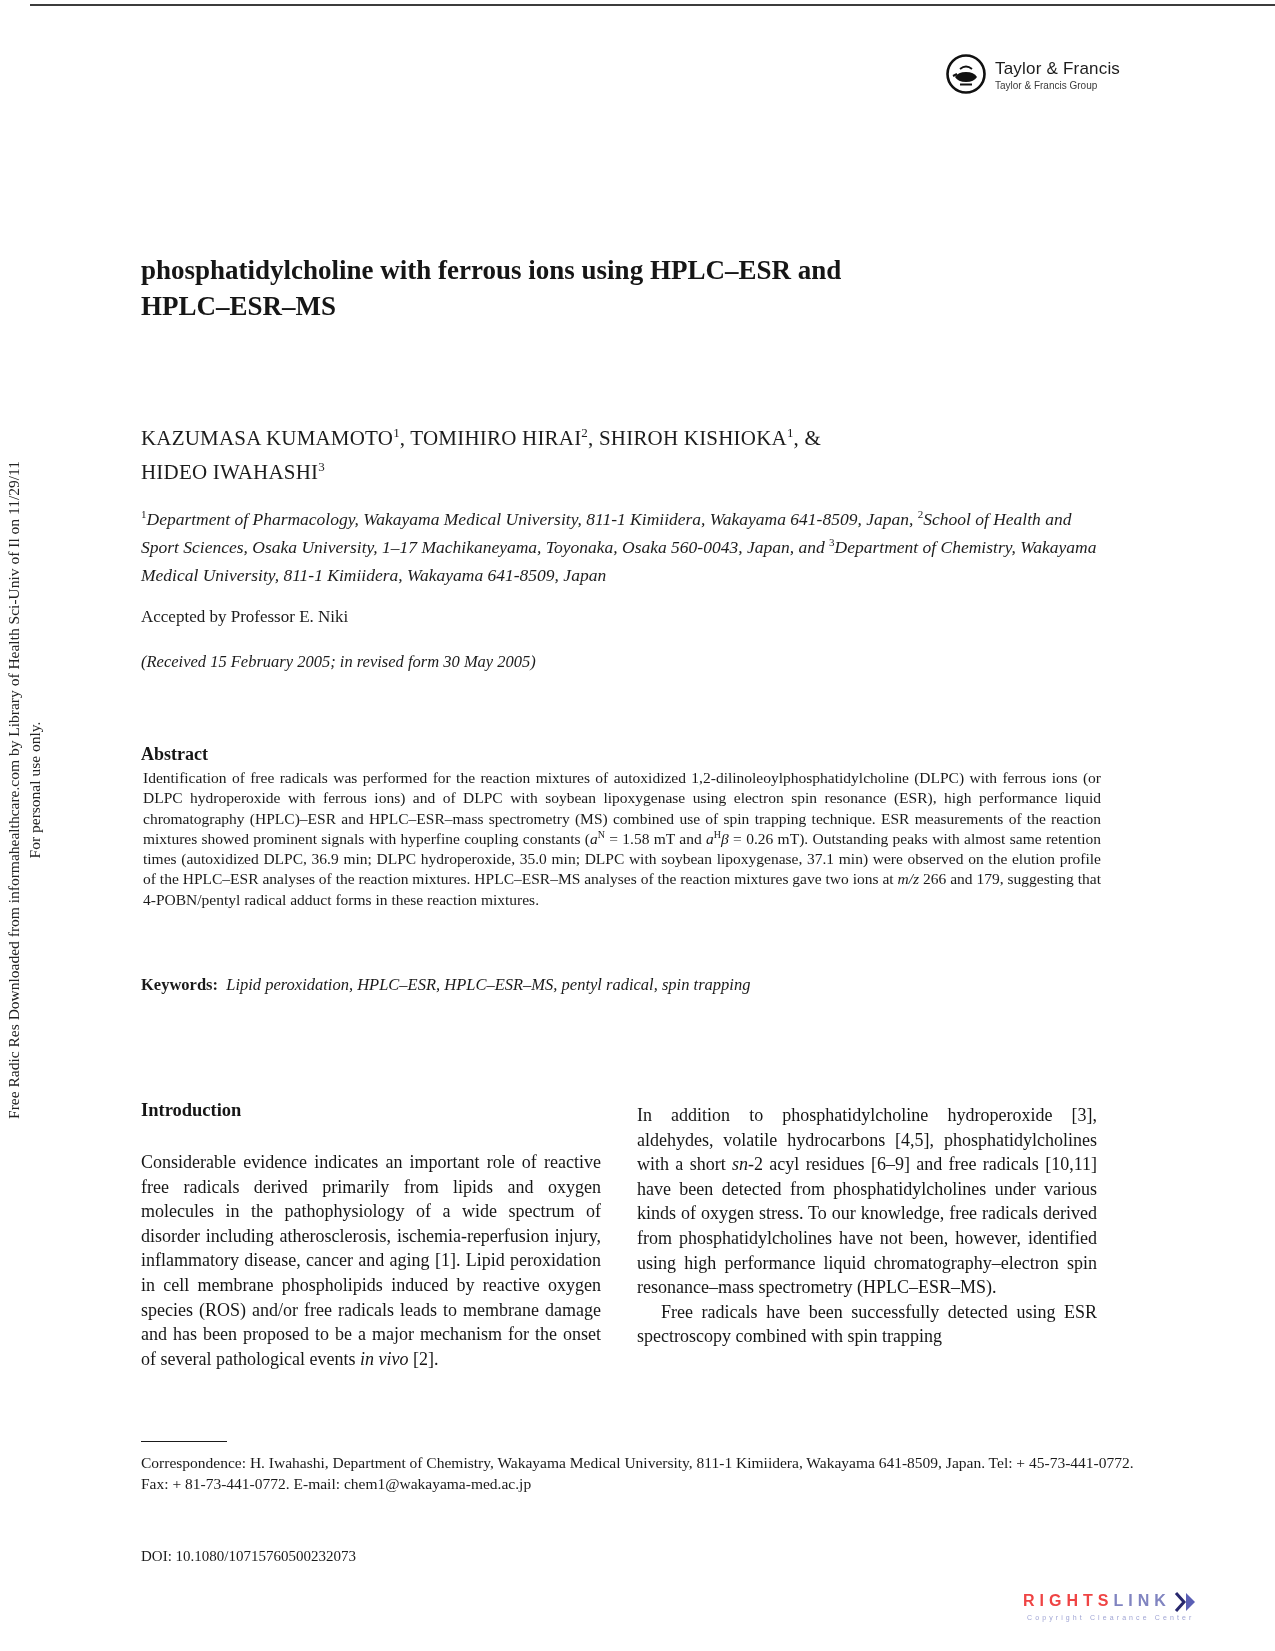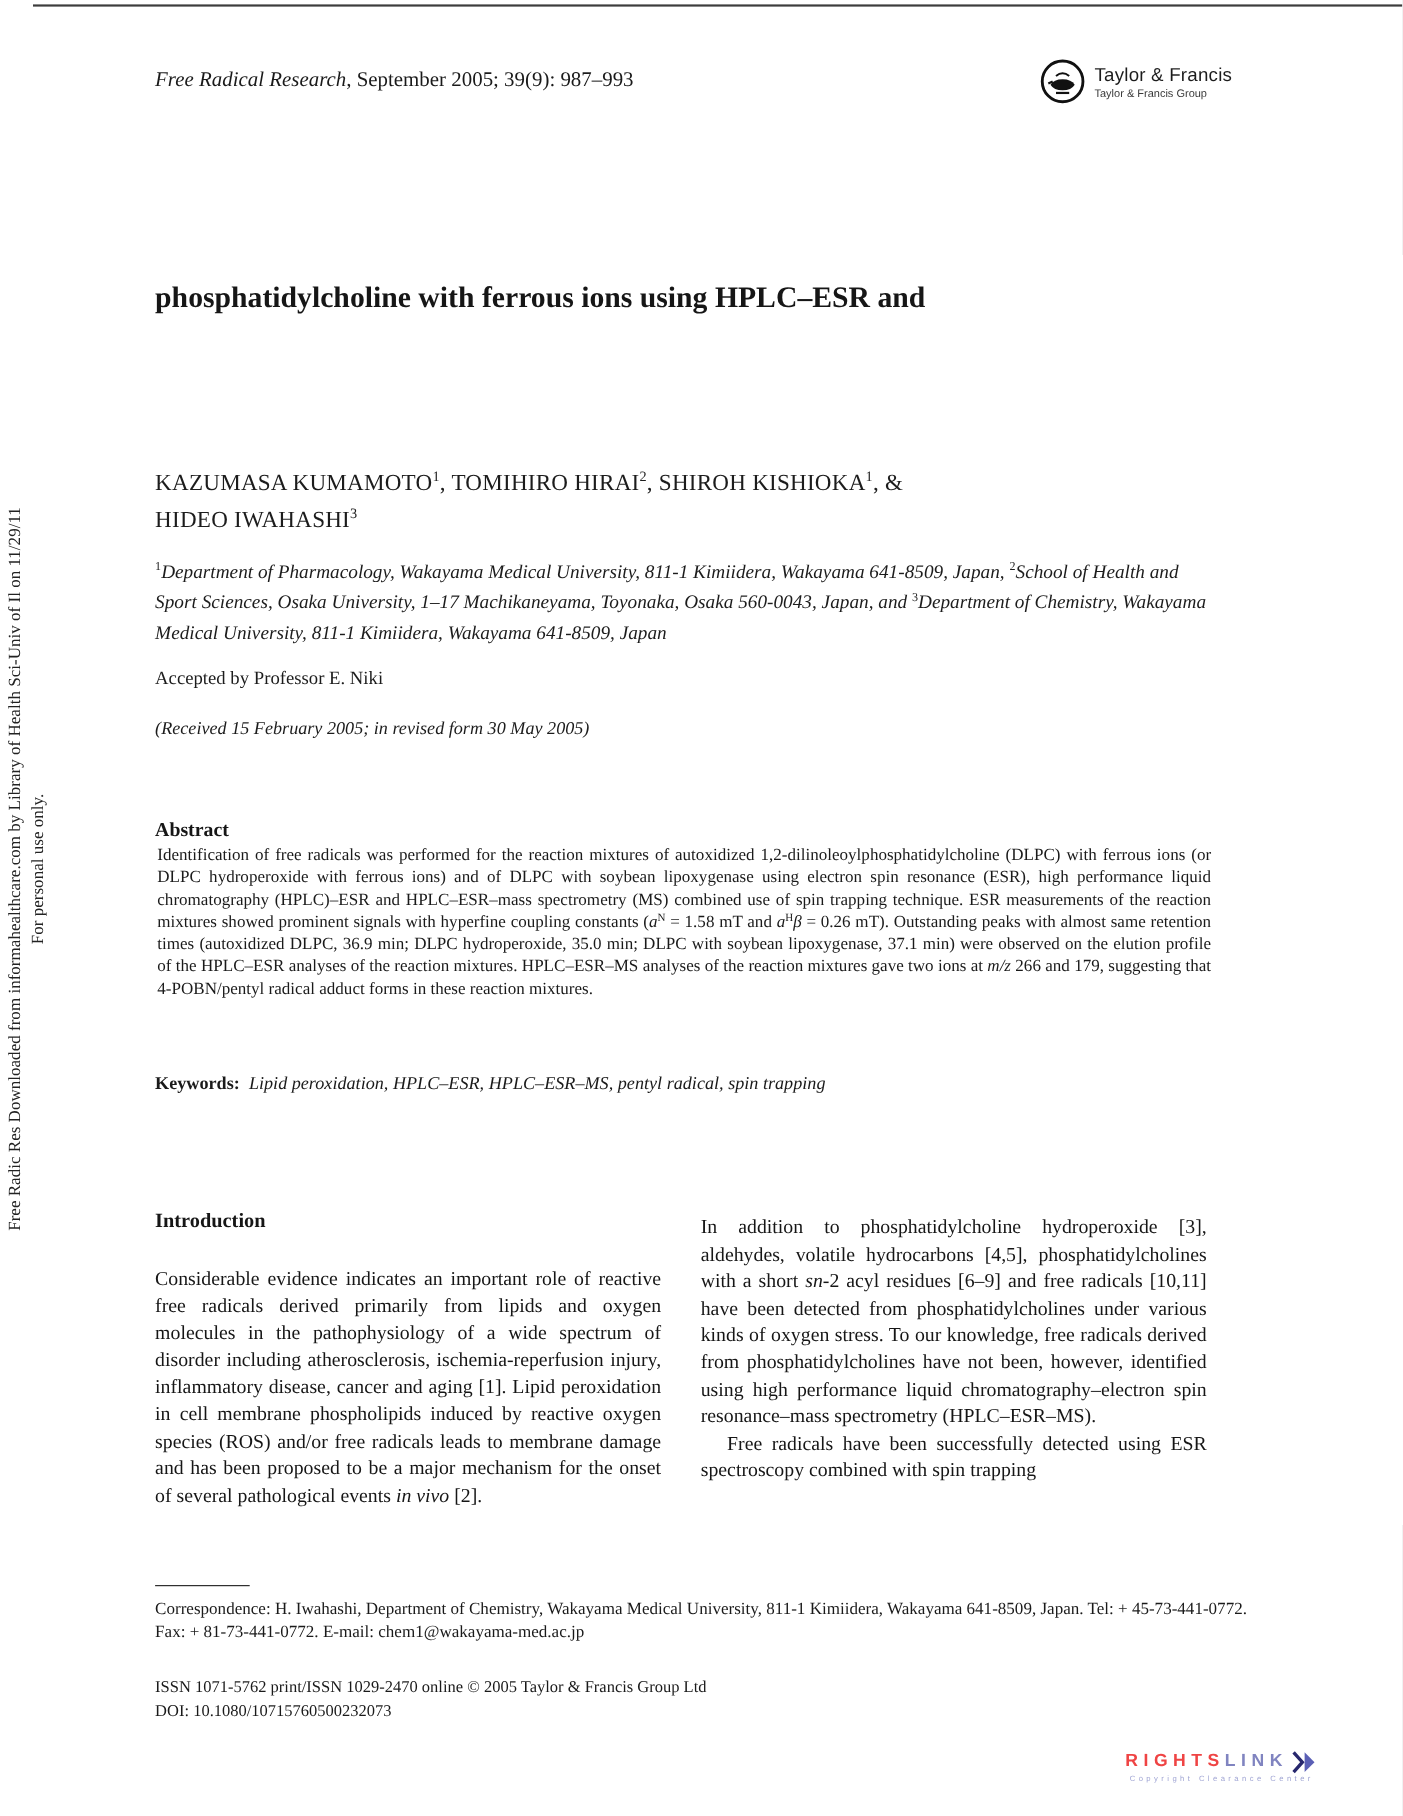--- a/index.html
+++ b/index.html
@@ -69,37 +69,36 @@
 
 <div class="page">
 
   <div class="abs top-edge"></div>
 
   <div class="abs sidebar">
     <div>Free Radic Res Downloaded from informahealthcare.com by Library of Health Sci-Univ of Il on 11/29/11</div>
     <div>For personal use only.</div>
   </div>
 
-  <div class="abs journal-line"><i>Free Radical Research</i><span>, September 2005; 39(9): 987–993</span>
-  </div>
 
   <div class="abs tf-logo">
     <svg class="tf-circle" viewBox="0 0 42 42">
       <circle cx="21" cy="21" r="18.5" fill="none" stroke="#111" stroke-width="2.6"></circle>
       <path d="M10 24 Q13 19 21 19 Q29 19 32 24 Q29 29 21 29 Q13 29 10 24 Z" fill="#111"></path>
       <path d="M8 23 L12 21" stroke="#111" stroke-width="2" fill="none"></path>
       <path d="M15 16 Q21 11 27 16" stroke="#111" stroke-width="1.8" fill="none"></path>
       <rect x="15" y="30.5" width="12" height="2" fill="#111"></rect>
     </svg>
     <div class="tf-name">Taylor &amp; Francis</div>
     <div class="tf-group">Taylor &amp; Francis Group</div>
   </div>
 
   <div class="abs title">
     <div>phosphatidylcholine with ferrous ions using HPLC–ESR and</div>
+    <div>HPLC–ESR–MS</div>
   </div>
 
   <div class="abs authors"><span>KAZUMASA KUMAMOTO</span><sup>1</sup><span>, </span><span>TOMIHIRO HIRAI</span><sup>2</sup><span>, </span><span>SHIROH KISHIOKA</span><sup>1</sup><span>, &amp;</span><br><span>HIDEO IWAHASHI</span><sup>3</sup>
   </div>
 
   <div class="abs affiliations"><sup>1</sup><span>Department of Pharmacology, Wakayama Medical University, 811-1 Kimiidera, Wakayama 641-8509, Japan, </span><sup>2</sup><span>School of Health and Sport Sciences, Osaka University, 1–17 Machikaneyama, Toyonaka, Osaka 560-0043, Japan, and </span><sup>3</sup><span>Department of Chemistry, Wakayama Medical University, 811-1 Kimiidera, Wakayama 641-8509, Japan</span>
   </div>
 
   <div class="abs accepted">Accepted by Professor E. Niki</div>
   <div class="abs received">(Received 15 February 2005; in revised form 30 May 2005)</div>
@@ -117,21 +116,20 @@
     <p><span>Considerable evidence indicates an important role of reactive free radicals derived primarily from lipids and oxygen molecules in the pathophysiology of a wide spectrum of disorder including atherosclerosis, ischemia-reperfusion injury, inflammatory disease, cancer and aging [1]. Lipid peroxidation in cell membrane phospholipids induced by reactive oxygen species (ROS) and/or free radicals leads to membrane damage and has been proposed to be a major mechanism for the onset of several pathological events </span><i>in vivo</i><span> [2].</span></p>
   </div>
 
   <div class="abs col col-right">
     <p><span>In addition to phosphatidylcholine hydroperoxide [3], aldehydes, volatile hydrocarbons [4,5], phosphatidylcholines with a short </span><i>sn</i><span>-2 acyl residues [6–9] and free radicals [10,11] have been detected from phosphatidylcholines under various kinds of oxygen stress. To our knowledge, free radicals derived from phosphatidylcholines have not been, however, identified using high performance liquid chromatography–electron spin resonance–mass spectrometry (HPLC–ESR–MS).</span></p>
     <p class="indent">Free radicals have been successfully detected using ESR spectroscopy combined with spin trapping</p>
   </div>
 
   <div class="abs foot-rule"></div>
   <div class="abs correspondence">Correspondence: H. Iwahashi, Department of Chemistry, Wakayama Medical University, 811-1 Kimiidera, Wakayama 641-8509, Japan. Tel: + 45-73-441-0772. Fax: + 81-73-441-0772. E-mail: chem1@wakayama-med.ac.jp</div>
-  <div class="abs issn">ISSN 1071-5762 print/ISSN 1029-2470 online © 2005 Taylor &amp; Francis Group Ltd</div>
   <div class="abs doi">DOI: 10.1080/10715760500232073</div>
 
   <div class="abs rightslink">
     <div class="rl-row">
       <span class="rl-rights">RIGHTS</span>
         <span class="rl-link">LINK</span>
       <svg class="rl-arrow" width="24" height="22" viewBox="0 0 24 22">
         <path d="M3 2 L11 11 L3 20" fill="none" stroke="#27276d" stroke-width="3"></path>
         <path d="M13 2 L22 11 L13 20 Z" fill="#5a5fb5"></path>
       </svg>

